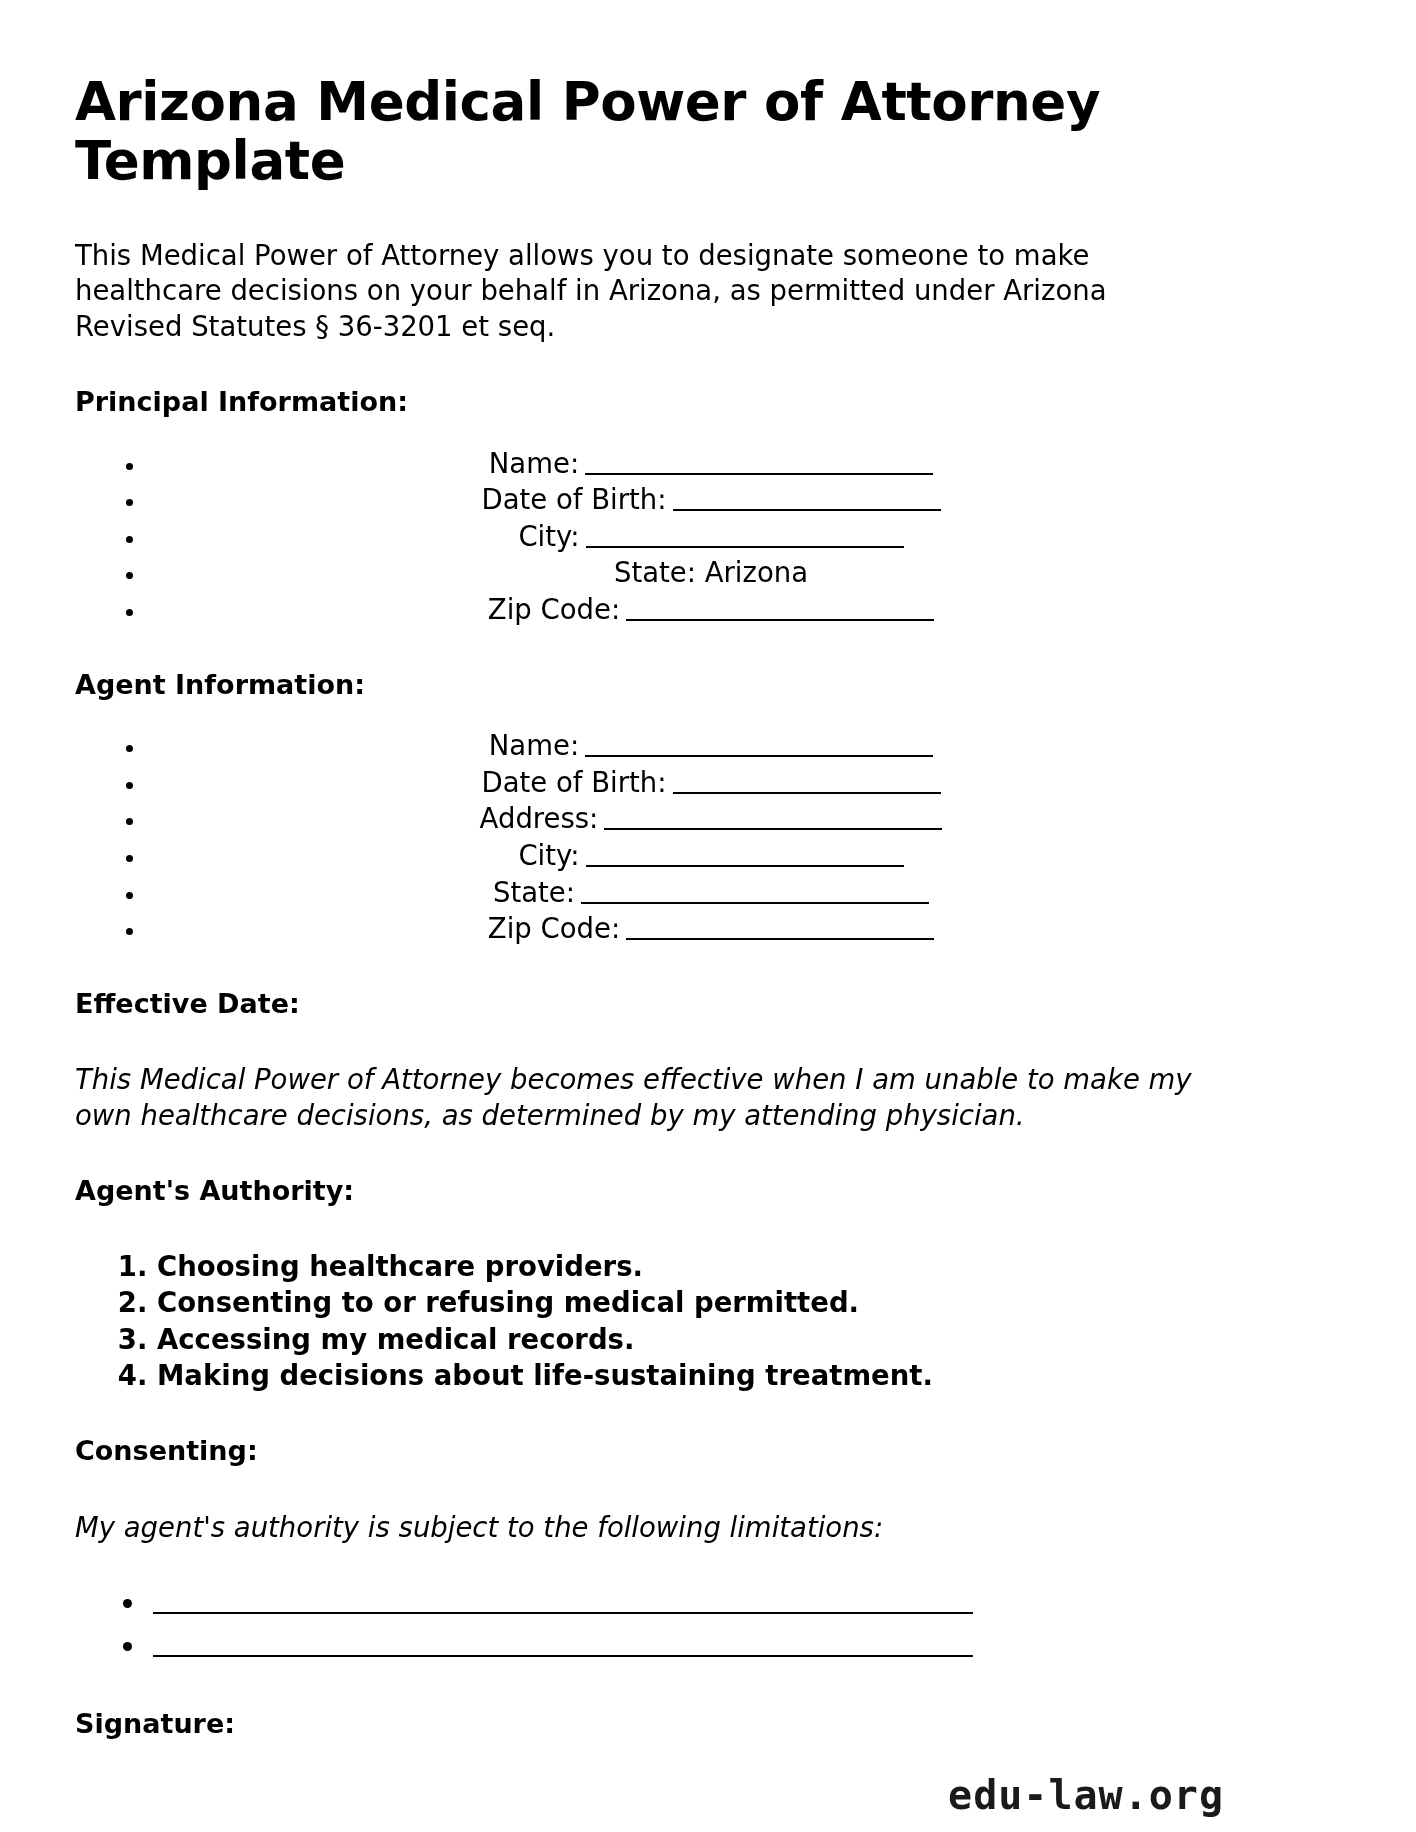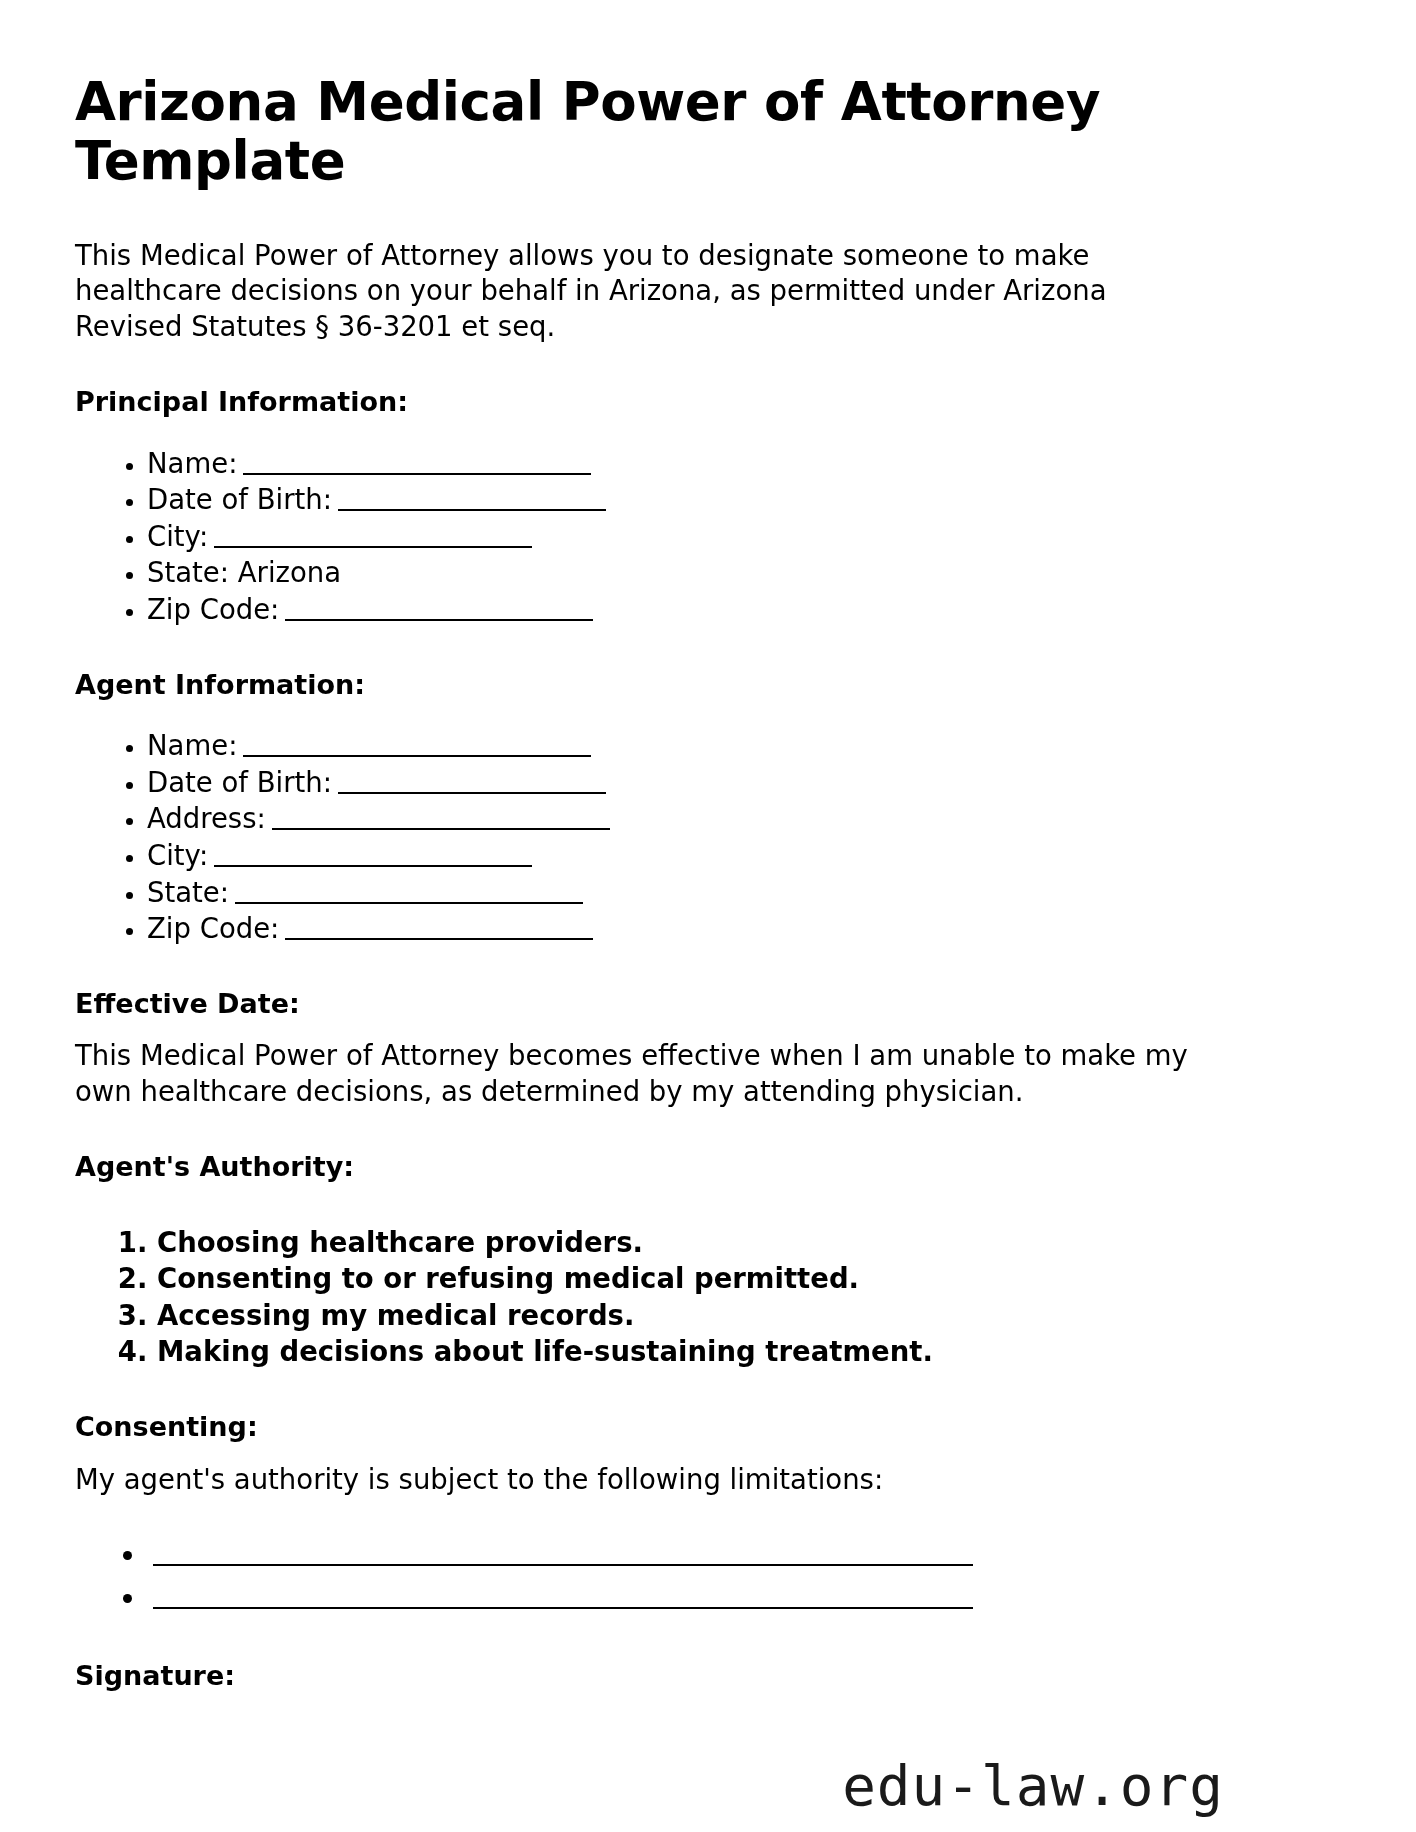--- a/index.html
+++ b/index.html
@@ -38,37 +38,39 @@
   }
   p.para {
     font-size: 27.5px;
     line-height: 1.30;
     margin: 47px 0 0 0;
     padding: 0;
     width: 1125px;
     color: #000;
   }
   p.para.tight {
-    margin-top: 18px;
+    margin-top: 42px;
+    font-style: italic;
   }
   h2.section-heading {
     font-size: 27px;
     font-weight: bold;
     line-height: 1.25;
     margin: 40px 0 0 0;
     padding: 0;
     color: #000;
   }
   ul.field-list, ol.auth-list, ul.limit-list {
     margin: 26px 0 0 0;
     padding: 0 0 0 72px;
     list-style-position: outside;
   }
   ul.field-list {
     list-style-type: disc;
+    text-align: center;
   }
   ul.limit-list {
     list-style-type: disc;
     margin-top: 36px;
   }
   ol.auth-list {
     list-style-type: decimal;
     padding-left: 82px;
     margin-top: 40px;
     font-weight: bold;
@@ -104,24 +106,25 @@
   .blank.w-state     { width: 348px; }
   .blank.w-limit     { width: 820px; }
   ul.limit-list li {
     line-height: 1.55;
   }
   .watermark {
     position: absolute;
     right: 40px;
     bottom: 14px;
     font-family: "DejaVu Sans Mono", monospace;
-    font-size: 56px;
+    font-size: 40px;
     letter-spacing: 1px;
     color: #1a1a1a;
     white-space: nowrap;
+    font-weight: bold;
   }
 </style>
 </head>
 <body>
 
 <div class="page">
   <div class="content">
 
     <h1 class="doc-title">Arizona Medical Power of Attorney Template</h1>
 

